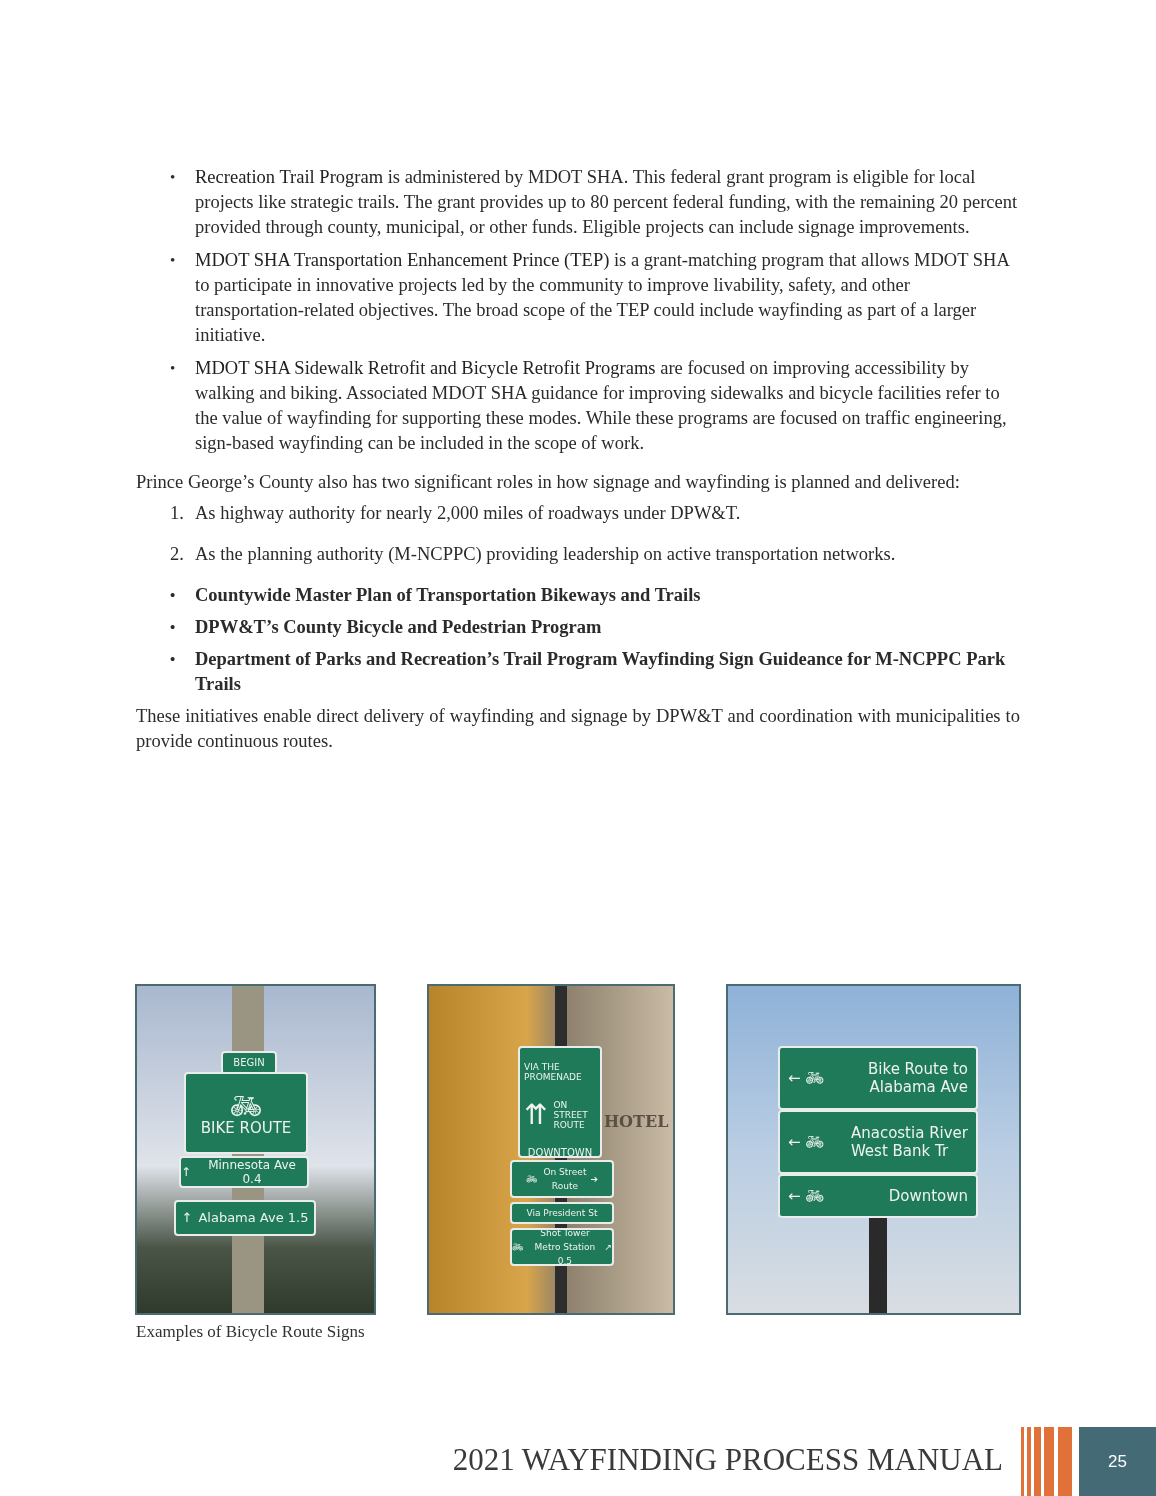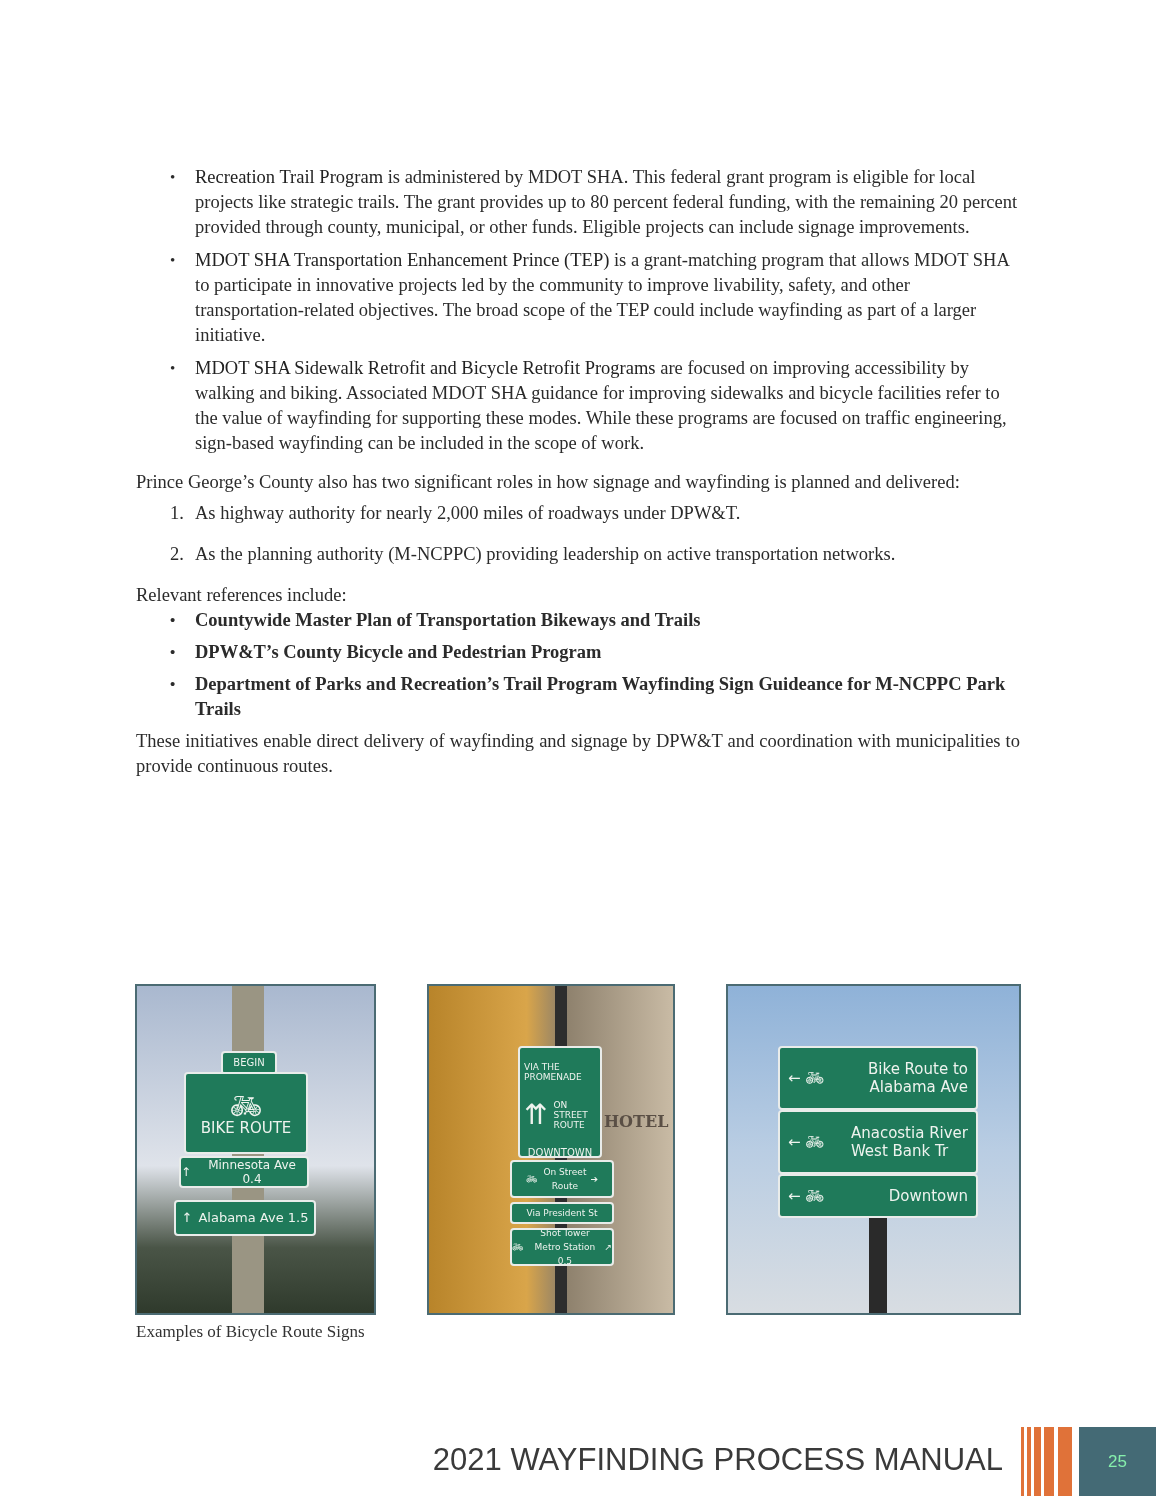--- a/index.html
+++ b/index.html
@@ -23,46 +23,45 @@
   #photo2 { left: 427px; top: 984px; width: 248px; height: 331px; background: linear-gradient(90deg, #b8842a 0%, #d9a54a 40%, #8c7f6b 55%, #c9bba5 100%); }
   #photo3 { left: 726px; top: 984px; width: 295px; height: 331px; background: linear-gradient(#8fb2d8 0%, #b9cde3 50%, #d8dde2 100%); }
   .pole { position: absolute; background: #9a9583; }
   .sign { position: absolute; background: #1f7a5a; color: #eef3ee; border: 2px solid #e9ecea; border-radius: 4px;
           font-family: "DejaVu Sans", sans-serif; font-size: 12px; line-height: 14px; box-sizing: border-box;
           display: flex; align-items: center; justify-content: center; text-align: center; white-space: pre-line; }
   .sign .ic { margin-right: 6px; }
 
   .caption { position: absolute; left: 136px; top: 1322px; font-size: 17px; color: #333; }
 
-  .footer-title { position: absolute; right: 153px; top: 1442px; font-family: Liberation Sans, sans-serif;
+  .footer-title { position: absolute; right: 153px; top: 1442px; font-family: Liberation Serif, serif;
                   font-size: 31px; color: #3a3a3a; letter-spacing: 0px; }
   .stripes { position: absolute; left: 1021px; top: 1427px; width: 57px; height: 69px; display: flex; gap: 0; }
   .stripes span { display: block; height: 100%; background: #e07239; }
   .page-box { position: absolute; left: 1079px; top: 1427px; width: 77px; height: 69px; background: #446a75;
-              color: #86efac; font-family: "Liberation Sans", sans-serif; font-size: 17px;
+              color: #ffffff; font-family: "Liberation Sans", sans-serif; font-size: 17px;
               display: flex; align-items: center; justify-content: center; }
 </style>
 </head>
 <body>
 
 <div class="content">
   <ul class="bullets">
     <li><span class="dot">•</span><b>Recreation Trail Program</b><span> is administered by MDOT SHA. This federal grant program is eligible for local projects like strategic trails.  The grant provides up to 80 percent federal funding, with the remaining 20 percent provided through county, municipal, or other funds. Eligible projects can include signage improvements.</span></li>
     <li><span class="dot">•</span><b>MDOT SHA Transportation Enhancement Prince (TEP)</b><span> is a grant-matching program that allows MDOT SHA to participate in innovative projects led by the community to improve livability, safety, and other transportation-related objectives. The broad scope of the TEP could include wayfinding as part of a larger initiative.</span></li>
     <li><span class="dot">•</span><b>MDOT SHA Sidewalk Retrofit and Bicycle Retrofit Programs</b><span> are focused on improving accessibility by walking and biking. Associated MDOT SHA guidance for improving sidewalks and bicycle facilities refer to the value of wayfinding for supporting these modes. While these programs are focused on traffic engineering, sign-based wayfinding can be included in the scope of work.</span></li>
   </ul>
 
   <p class="para" style="margin-top:14px;">Prince George’s County also has two significant roles in how signage and wayfinding is planned and delivered:</p>
 
   <ol class="nums">
     <li><span class="n">1.</span><span>As highway authority for nearly 2,000 miles of roadways under DPW&amp;T.</span></li>
     <li><span class="n">2.</span><span>As the planning authority (M-NCPPC) providing leadership on active transportation networks.</span></li>
   </ol>
 
-  <p class="para refs-label">Relevant references include:</p>
 
   <ul class="bullets refs">
     <li><span class="dot">•</span><span>Countywide Master Plan of Transportation Bikeways and Trails</span></li>
     <li><span class="dot">•</span><span>DPW&amp;T’s County Bicycle and Pedestrian Program</span></li>
     <li><span class="dot">•</span><span>Department of Parks and Recreation’s Trail Program Wayfinding Sign Guideance for M-NCPPC Park Trails</span></li>
   </ul>
 
   <p class="para closing">These initiatives enable direct delivery of wayfinding and signage by DPW&amp;T and coordination with municipalities to provide continuous routes.</p>
 </div>
 

